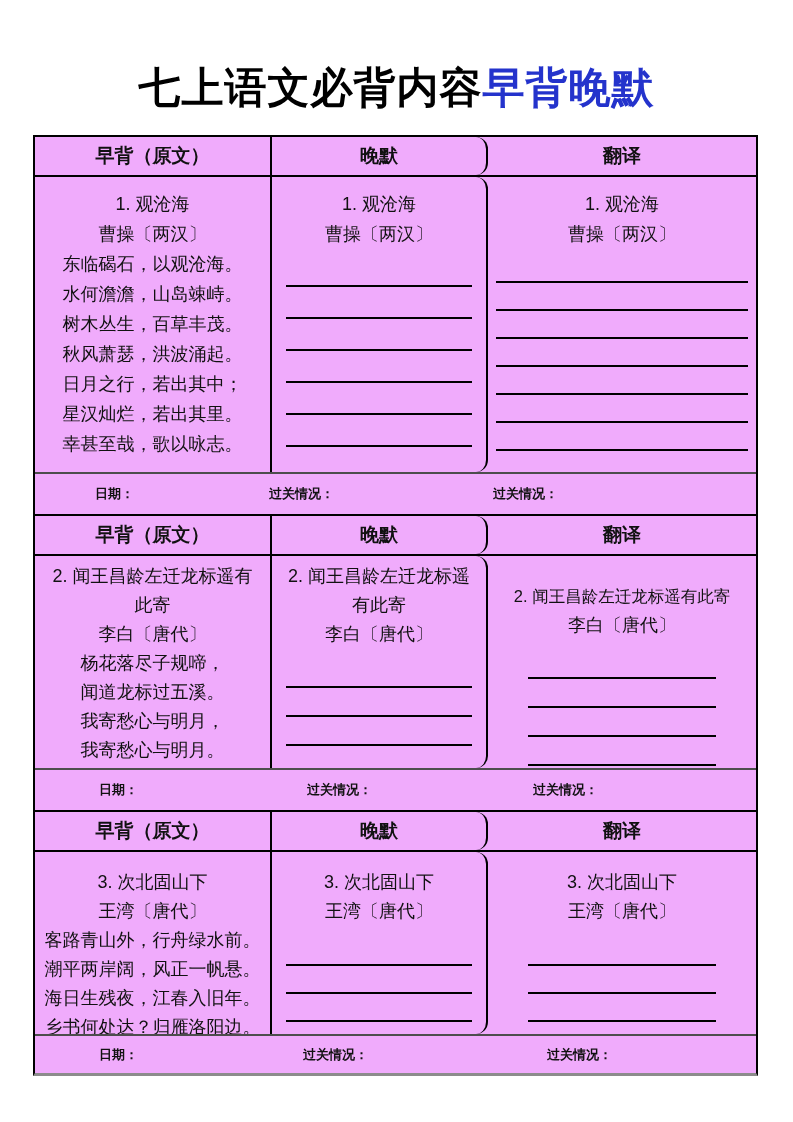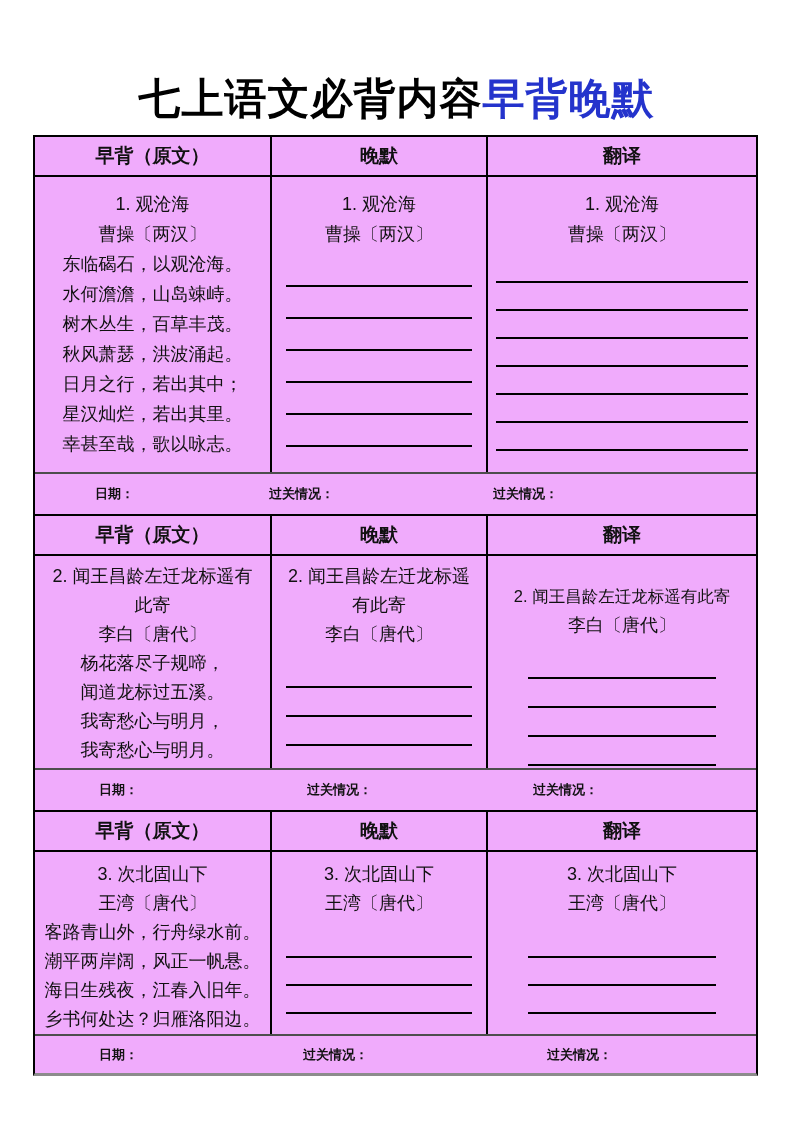--- a/index.html
+++ b/index.html
@@ -2,48 +2,48 @@
 <html><head>
 <meta charset="utf-8">
 <style>
   html,body{margin:0;padding:0;background:#ffffff;}
   .page{
     width:793px;height:1122px;background:#ffffff;position:relative;
     font-family:"Liberation Sans","DejaVu Sans",sans-serif;color:#111;
     overflow:hidden;
   }
   .title{
-    margin:15px;padding-top:60px;text-align:center;
+    margin:4px;padding-top:60px;text-align:center;
     font-family:"Liberation Serif","DejaVu Serif",serif;
     font-size:42px;font-weight:900;letter-spacing:1px;color:#000;
     line-height:48px;white-space:nowrap;
   }
   .title .blue{color:#2433cc;}
   .doc{
     position:absolute;left:33px;top:135px;width:725px;
     border:2px solid #000;border-bottom:3px solid #8c8c8c;
     box-sizing:border-box;background:#f0abfc;
   }
   .sec{border-bottom:2px solid #000;}
   .sec:last-child{border-bottom:none;}
   .row{display:flex;}
   .cell{box-sizing:border-box;}
   .c1{width:237px;border-right:2px solid #000;}
-  .c2{width:216px;border-right:2px solid #000;}
+  .c2{width:216px;border-right:2px solid #000;border-radius:12px;}
   .c3{flex:1;}
   .head{height:38px;border-bottom:2px solid #000;}
   .head .cell{display:flex;align-items:center;justify-content:center;
     font-weight:bold;font-size:19px;}
   .body .cell{text-align:center;overflow:hidden;}
   .body1{height:295px;}
   .body1 .cell{padding-top:12px;}
   .body2{height:212px;}
   .body2 .cell{padding-top:6px;}
   .body3{height:182px;}
-  .body3 .cell{padding-top:8px;}
+  .body3 .cell{padding-top:16px;}
   .pline{font-size:18px;line-height:30px;height:30px;white-space:nowrap;}
   .body2 .pline,.body3 .pline{line-height:29px;height:29px;}
   .pline.small{font-size:16.5px;}
   .padtop26{padding-top:26px !important;}
   .blank{border-bottom:2px solid #000;margin-left:auto;margin-right:auto;}
   .w186{width:186px;}
   .w252{width:252px;}
   .w188{width:188px;}
   .b30{height:30px;}
   .b27{height:27px;}

